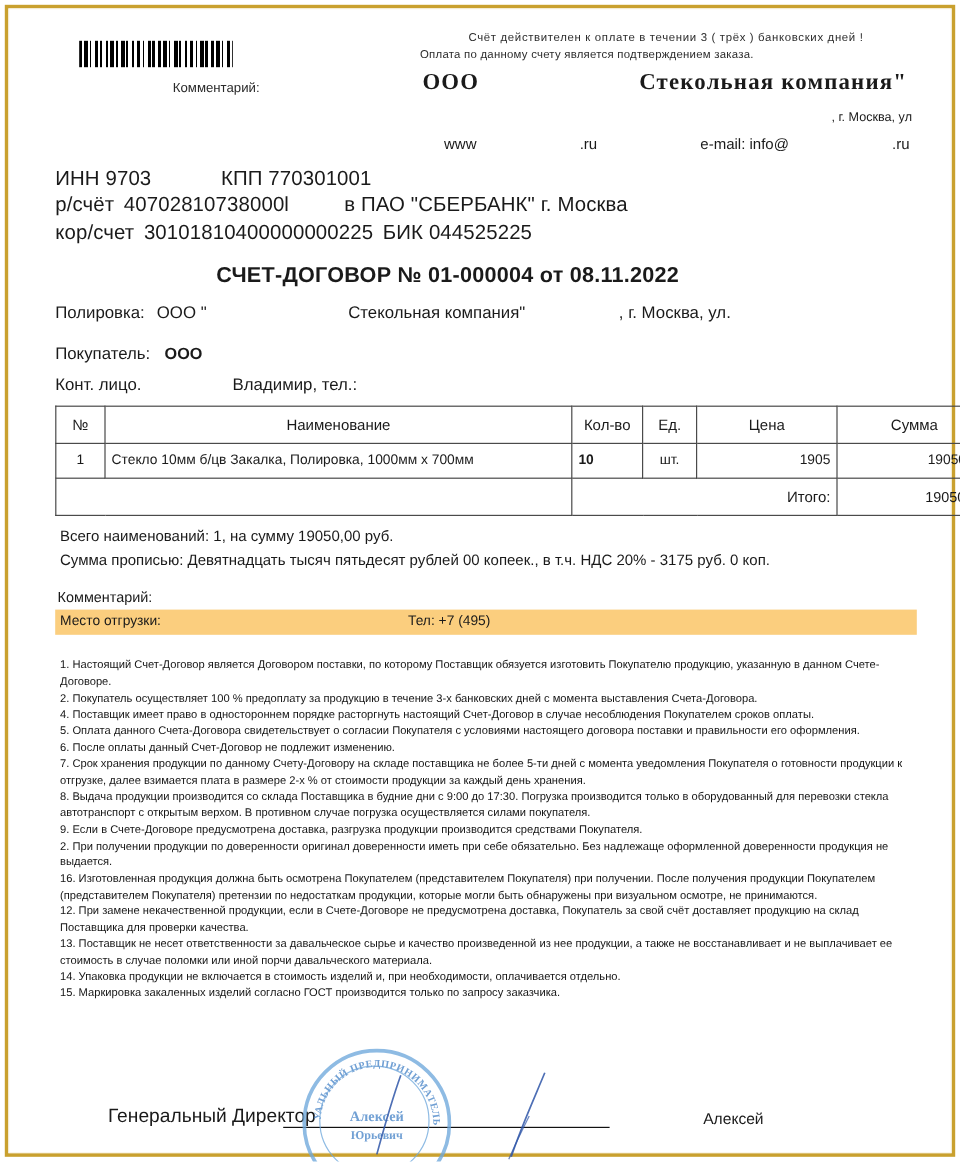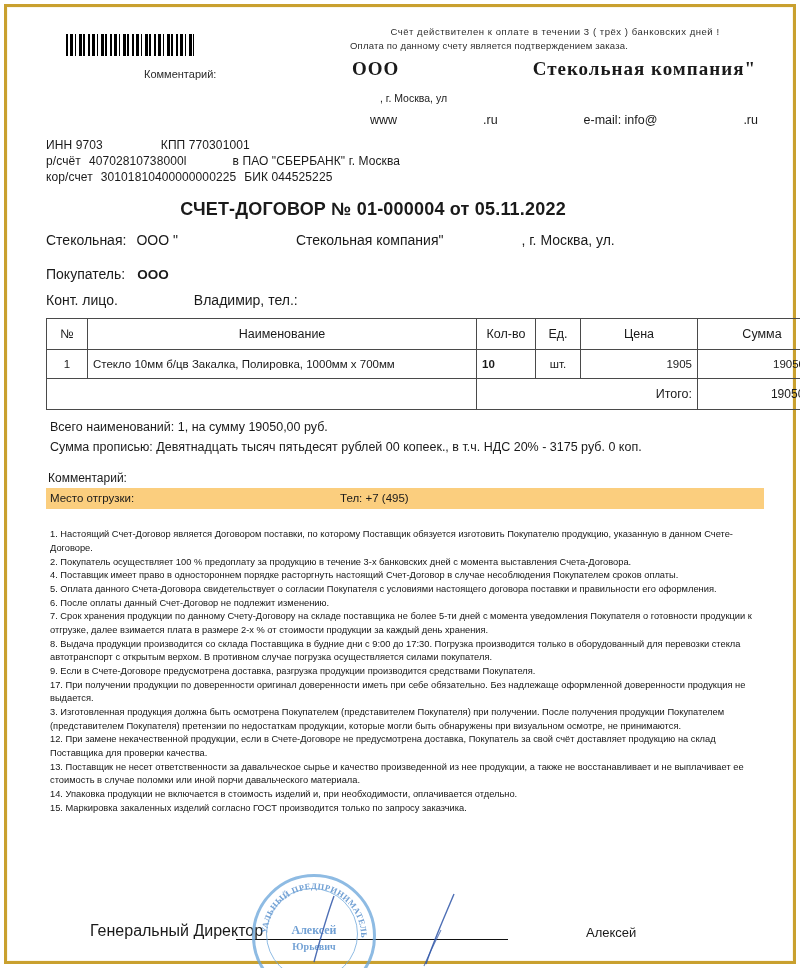--- a/index.html
+++ b/index.html
@@ -102,36 +102,36 @@
     font-weight: bold;
     font-size: 19px;
     letter-spacing: 1px;
     display: flex;
     justify-content: space-between;
     padding: 0 4px 0 2px;
   }
   .hdr-address {
     margin-top: 12px;
     font-size: 10.5px;
-    text-align: left;
+    text-align: right;
     padding-left: 30px;
   }
   .hdr-web {
     margin-top: 9px;
     font-size: 12.5px;
     display: flex;
     justify-content: space-between;
     padding: 0 2px 0 20px;
   }
   .hdr-web span { white-space: nowrap; }
 
   
   .bank {
     margin-top: 4px;
-    font-size: 12px;
+    font-size: 17px;
     line-height: 1.32;
     letter-spacing: 0.1px;
   }
   .bank-row { white-space: nowrap; }
   .gap-lg { display: inline-block; width: 58px; }
   .gap-md { display: inline-block; width: 46px; }
   .gap-sm { display: inline-block; width: 8px; }
 
   
   .doc-title {
@@ -360,25 +360,25 @@
       <span>ИНН 9703</span><span class="gap-lg"></span><span>КПП 770301001</span>
     </div>
     <div class="bank-row">
       <span>р/счёт</span><span class="gap-sm"></span><span>40702810738000l</span><span class="gap-md"></span><span>в ПАО "СБЕРБАНК" г. Москва</span>
     </div>
     <div class="bank-row">
       <span>кор/счет</span><span class="gap-sm"></span><span>30101810400000000225</span><span class="gap-sm"></span><span>БИК 044525225</span>
     </div>
   </div>
 
-  <div class="doc-title">СЧЕТ-ДОГОВОР № 01-000004 от 05.11.2022</div>
+  <div class="doc-title">СЧЕТ-ДОГОВОР № 01-000004 от 08.11.2022</div>
 
   <div class="parties">
     <div class="party-row">
-      <span class="party-label">Стекольная:</span>
+      <span class="party-label">Полировка:</span>
       <span class="party-ooo">ООО "</span>
       <span class="party-name">Стекольная компания"</span>
       <span class="party-addr">, г. Москва, ул.</span>
     </div>
     <div class="party-row buyer-row">
       <span class="party-label">Покупатель:</span>
       <span class="buyer-value">ООО</span>
     </div>
     <div class="party-row contact-row">
       <span class="party-label">Конт. лицо.</span>
@@ -429,22 +429,22 @@
 
   <div class="terms">
     <div class="term">1. Настоящий Счет-Договор является Договором поставки, по которому Поставщик обязуется изготовить Покупателю продукцию, указанную в данном Счете-Договоре.</div>
     <div class="term">2. Покупатель осуществляет 100 % предоплату за продукцию в течение 3-х банковских дней с момента выставления Счета-Договора.</div>
     <div class="term">4. Поставщик имеет право в одностороннем порядке расторгнуть настоящий Счет-Договор в случае несоблюдения Покупателем сроков оплаты.</div>
     <div class="term">5. Оплата данного Счета-Договора свидетельствует о согласии Покупателя с условиями настоящего договора поставки и правильности его оформления.</div>
     <div class="term">6. После оплаты данный Счет-Договор не подлежит изменению.</div>
     <div class="term">7. Срок хранения продукции по данному Счету-Договору на складе поставщика не более 5-ти дней с момента уведомления Покупателя о готовности продукции к отгрузке, далее взимается плата в размере 2-х % от стоимости продукции за каждый день хранения.</div>
     <div class="term">8. Выдача продукции производится со склада Поставщика в будние дни с 9:00 до 17:30. Погрузка производится только в оборудованный для перевозки стекла автотранспорт с открытым верхом. В противном случае погрузка осуществляется силами покупателя.</div>
     <div class="term">9. Если в Счете-Договоре предусмотрена доставка, разгрузка продукции производится средствами Покупателя.</div>
-    <div class="term">17. При получении продукции по доверенности оригинал доверенности иметь при себе обязательно. Без надлежаще оформленной доверенности продукция не выдается.</div>
-    <div class="term">3. Изготовленная продукция должна быть осмотрена Покупателем (представителем Покупателя) при получении. После получения продукции Покупателем (представителем Покупателя) претензии по недостаткам продукции, которые могли быть обнаружены при визуальном осмотре, не принимаются.</div>
+    <div class="term">2. При получении продукции по доверенности оригинал доверенности иметь при себе обязательно. Без надлежаще оформленной доверенности продукция не выдается.</div>
+    <div class="term">16. Изготовленная продукция должна быть осмотрена Покупателем (представителем Покупателя) при получении. После получения продукции Покупателем (представителем Покупателя) претензии по недостаткам продукции, которые могли быть обнаружены при визуальном осмотре, не принимаются.</div>
     <div class="term">12. При замене некачественной продукции, если в Счете-Договоре не предусмотрена доставка, Покупатель за свой счёт доставляет продукцию на склад Поставщика для проверки качества.</div>
     <div class="term">13. Поставщик не несет ответственности за давальческое сырье и качество произведенной из нее продукции, а также не восстанавливает и не выплачивает ее стоимость в случае поломки или иной порчи давальческого материала.</div>
     <div class="term">14. Упаковка продукции не включается в стоимость изделий и, при необходимости, оплачивается отдельно.</div>
     <div class="term">15. Маркировка закаленных изделий согласно ГОСТ производится только по запросу заказчика.</div>
   </div>
 
   <div class="signature">
     <div class="sig-title">Генеральный Директор</div>
     <div class="sig-line"></div>
     <div class="sig-name">Алексей</div>

